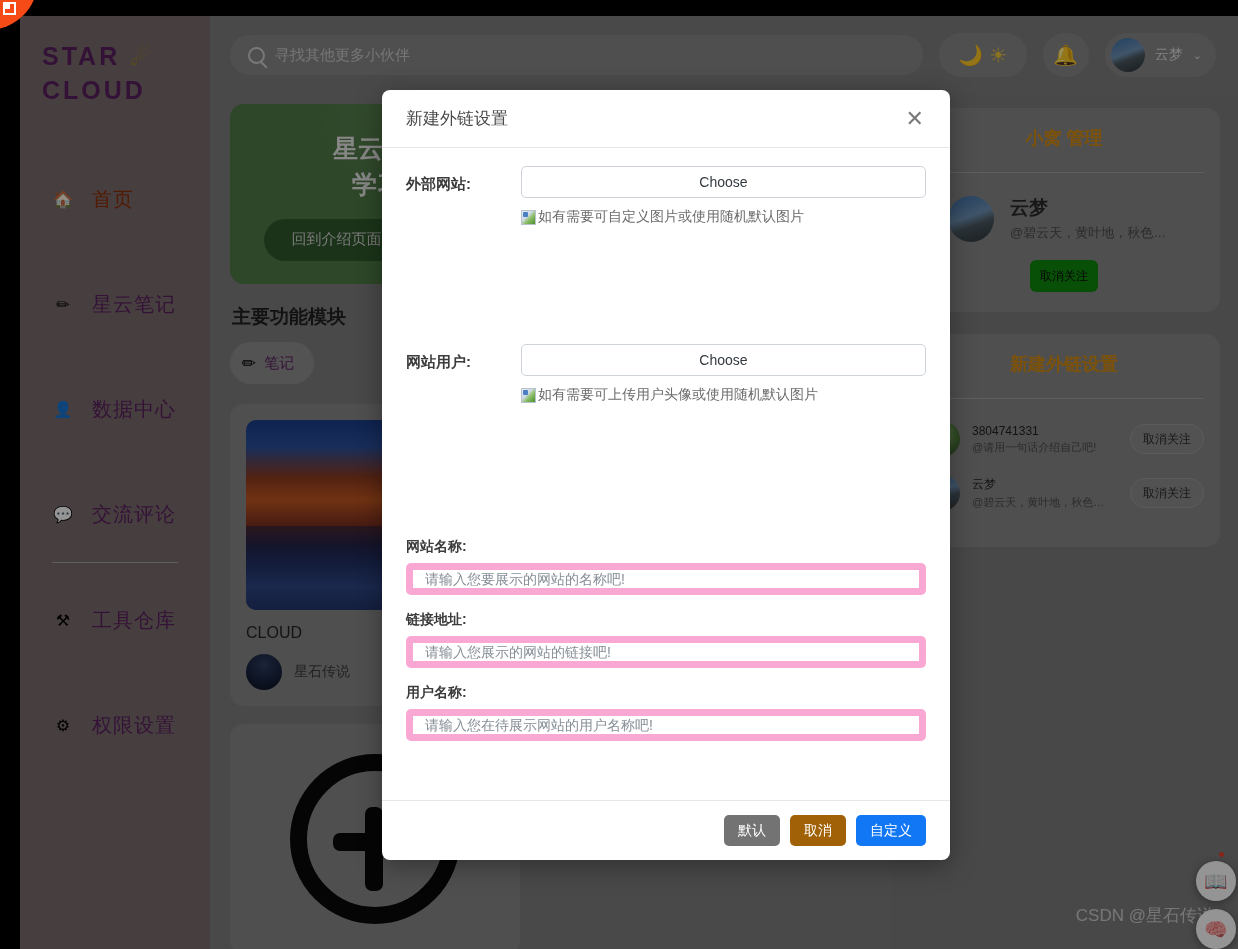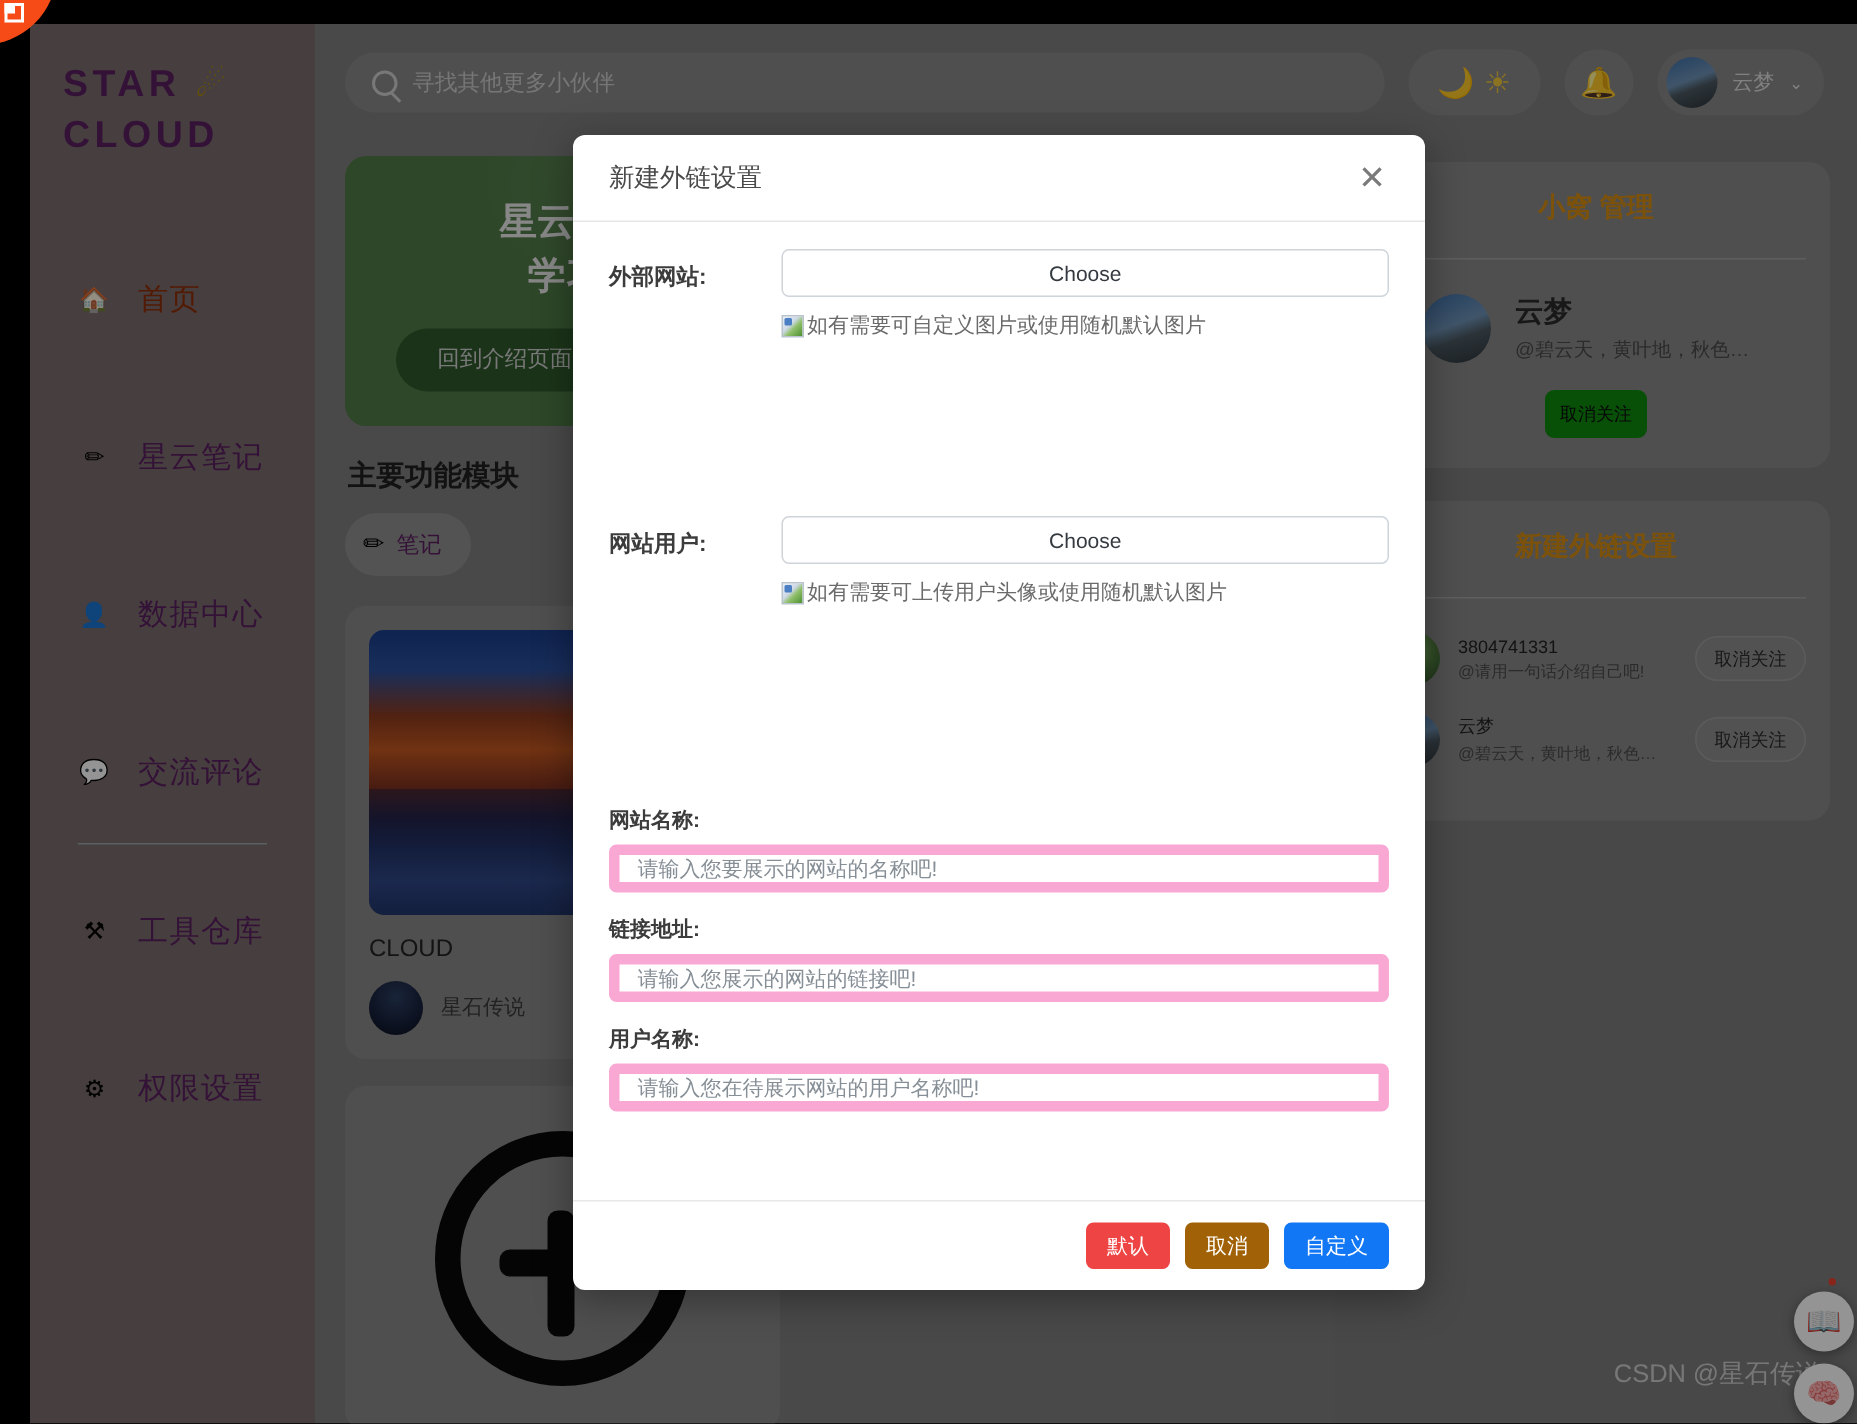--- a/index.html
+++ b/index.html
@@ -408,21 +408,21 @@
     border-top: 1px solid #e7e7e7;
     padding: 14px 24px;
     display: flex; justify-content: flex-end; gap: 10px;
   }
   .btn {
     height: 31px; padding: 0 14px;
     border-radius: 5px; border: none;
     font-size: 14px; color: #fff;
     cursor: pointer; font-family: inherit;
   }
-  .btn-dark   { background: #ef4444; margin-left: 20px; }
+  .btn-dark   { background: #737373; margin-left: 20px; }
   .btn-danger { background: #a16207; }
   .btn-primary{ background: #1177f5; }
 </style>
 </head>
 <body>
 
 <div id="app">
 
   <div class="corner-blob">
     <div class="glyph"></div>

